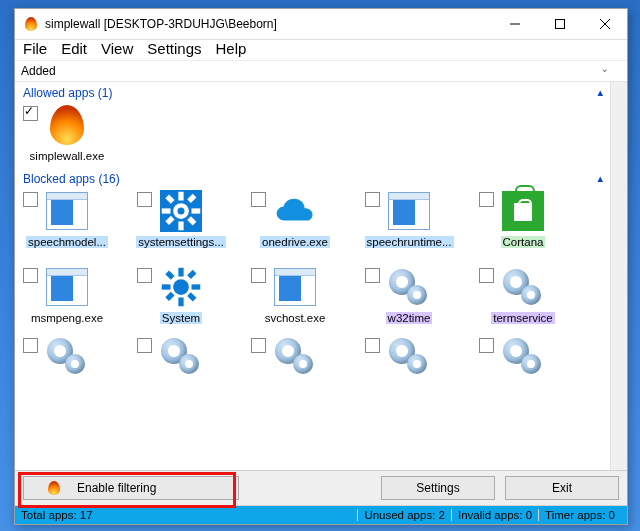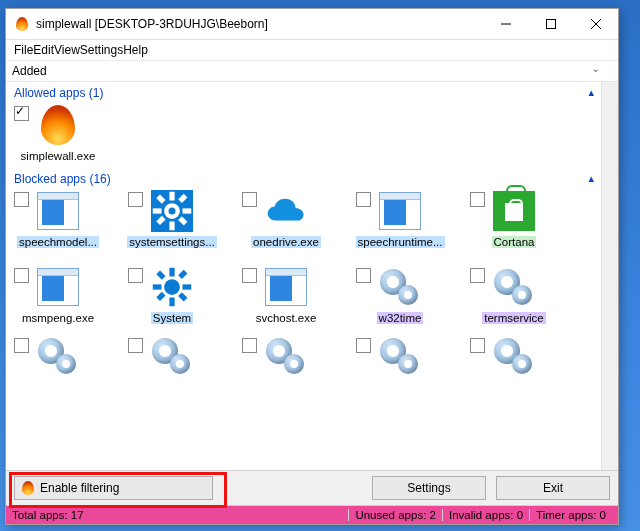--- a/index.html
+++ b/index.html
@@ -1,25 +1,25 @@
 <!DOCTYPE html>
 <html><head>
 <meta charset="utf-8">
 <style>
 html,body{margin:0;padding:0;font-family:"Segoe UI",Tahoma,sans-serif;font-size:12px;background:linear-gradient(180deg,#2a6fc5 0%,#3a84de 60%,#4690e6 100%);width:640px;height:531px;overflow:hidden}
-.window{position:absolute;top:8px;left:5px;width:612px;height:515px;background:#f0f0f0;border:1px solid #a0a0a0;box-shadow:2px 3px 10px rgba(0,0,0,.3);display:flex;flex-direction:column}
+.window{position:absolute;top:8px;left:14px;width:612px;height:515px;background:#f0f0f0;border:1px solid #a0a0a0;box-shadow:2px 3px 10px rgba(0,0,0,.3);display:flex;flex-direction:column}
 .titlebar{height:30px;background:#fff;display:flex;align-items:center;padding-left:8px;border-bottom:1px solid #e0e0e0}
 .titlebar .icon{width:16px;height:16px;margin-right:6px;display:flex;align-items:center;justify-content:center}
 .flame{width:12px;height:14px;background:radial-gradient(circle at 50% 85%,#ffdd55 0%,#ff8800 45%,#cc3300 80%);border-radius:50% 50% 50% 50%/60% 60% 40% 40%;position:relative}
 .flame.big{width:34px;height:40px}
 .titlebar-title{font-size:12px;color:#000}
 .winbtns{margin-left:auto;display:flex;height:100%}
 .winbtn{width:45px;display:flex;align-items:center;justify-content:center;color:#333}
 .winbtn svg{width:10px;height:10px}
-.menubar{height:20px;background:#fff;display:flex;align-items:center;padding-left:8px;font-size:12px;border-bottom:1px solid #ececec}
+.menubar{height:20px;background:#fff;display:flex;align-items:flex-start;padding-left:8px;gap:14px;font-size:15px;border-bottom:1px solid #ececec}
 .colheader{height:20px;background:#fff;display:flex;border-bottom:1px solid #e4e4e4}
 .colheader .col1{width:458px;padding-left:6px;display:flex;align-items:center;border-right:1px solid #e8e8e8}
 .colheader .col2{flex:1;padding-left:6px;display:flex;align-items:center;position:relative}
 .colheader .chev{position:absolute;right:18px;top:2px;font-size:10px;color:#666}
 .content{flex:1;background:#fff;overflow:hidden;position:relative}
 .section-h{color:#0645c8;font-size:12px;padding:4px 8px 2px;display:flex;align-items:flex-start}
 .section-h .collapse{margin-left:auto;margin-right:16px;color:#0645c8;font-size:11px}
 .grid{display:flex;flex-wrap:wrap;padding:2px 8px 6px;gap:26px 26px}
 .item{width:88px;display:flex;flex-direction:column;align-items:center;position:relative}
 .item .cb{position:absolute;left:0;top:2px;width:13px;height:13px;border:1px solid #888;background:#fff}
@@ -42,23 +42,23 @@
 .ic-store .bag{position:absolute;top:12px;left:12px;width:18px;height:18px;background:#fff}
 .ic-store .bag::before{content:"";position:absolute;top:-4px;left:4px;width:10px;height:6px;border:2px solid #fff;border-bottom:none;border-radius:5px 5px 0 0}
 .ic-gear2{width:44px;height:40px;position:relative}
 .g2a,.g2b{position:absolute;border-radius:50%}
 .g2a{width:26px;height:26px;left:2px;top:2px;background:radial-gradient(circle at 35% 30%,#cfe3f6,#79a8d2);box-shadow:inset -2px -2px 4px rgba(0,0,0,.25)}
 .g2b{width:20px;height:20px;left:20px;top:18px;background:radial-gradient(circle at 35% 30%,#cfe3f6,#79a8d2);box-shadow:inset -2px -2px 4px rgba(0,0,0,.25)}
 .g2a::after,.g2b::after{content:"";position:absolute;inset:28%;background:#fff;border-radius:50%}
 .scrollbar{position:absolute;right:0;top:0;width:16px;height:100%;background:#f0f0f0;border-left:1px solid #e0e0e0}
 .bottombar{height:34px;background:#f0f0f0;border-top:1px solid #d0d0d0;display:flex;align-items:center;padding:0 8px;gap:10px;position:relative}
 .btn{height:22px;background:#e9e9e9;border:1px solid #adadad;padding:0 14px;display:flex;align-items:center;justify-content:center;font-size:12px;cursor:default}
-.btn.enable{width:176px;justify-content:flex-start;gap:6px;padding-left:7px}
+.btn.enable{width:176px;justify-content:flex-start;gap:17px;padding-left:24px}
 .redbox{position:absolute;left:3px;top:1px;width:212px;height:30px;border:3px solid #e11;pointer-events:none}
-.statusbar{height:18px;background:#ec4899;border-top:1px solid #d0d0d0;display:flex;align-items:center;font-size:11.5px;padding:0 6px}
+.statusbar{height:18px;background:#0ea5e9;border-top:1px solid #d0d0d0;display:flex;align-items:center;font-size:11.5px;padding:0 6px}
 .statusbar .r{margin-left:auto;display:flex;}
 .statusbar .cell{border-left:1px solid #cfcfcf;padding:0 6px}
 .row3{display:flex;gap:26px;padding:6px 8px 0}
 .row3 .item{height:42px}
 .row3 .item .ic{height:40px}
 </style>
 </head>
 <body>
 
 <div class="window">

